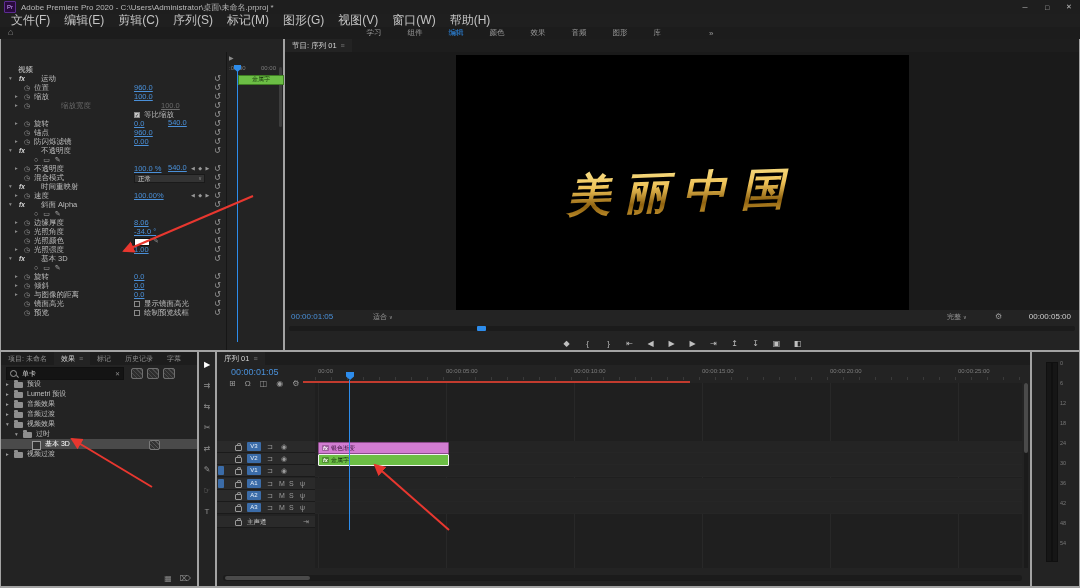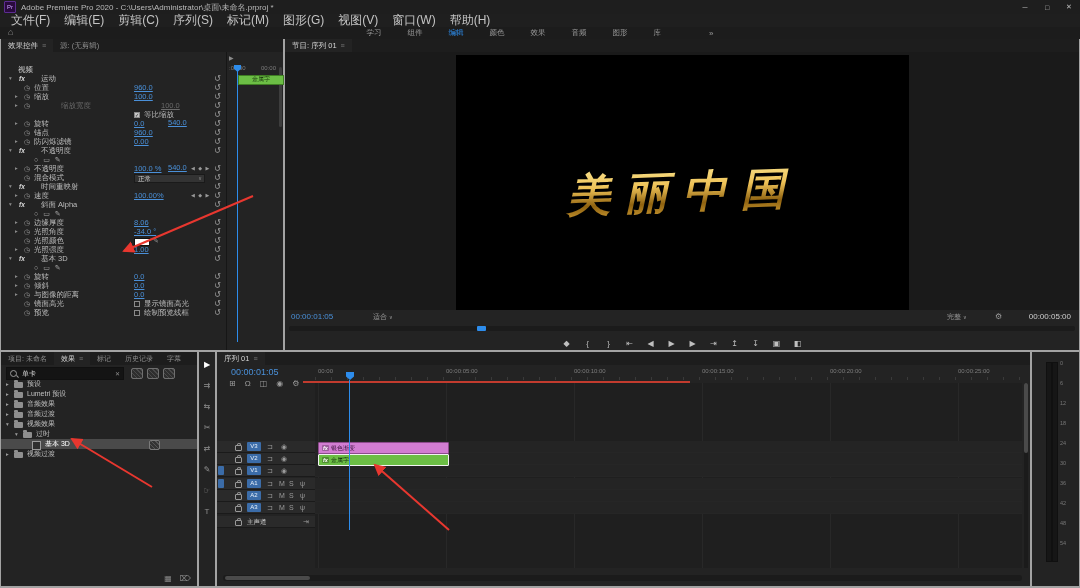--- a/index.html
+++ b/index.html
@@ -168,29 +168,20 @@
         <span class="wtab">颜色</span>
         <span class="wtab">效果</span>
         <span class="wtab">音频</span>
         <span class="wtab">图形</span>
         <span class="wtab">库</span>
         <span class="overflow">»</span>
       </div>
   </div>
 
   <div class="panel" style="left:1px;top:39px;width:282px;height:311px;">
-    <div class="tabbar">
-        <div class="tab active">
-          <span>效果控件</span>
-          <span class="pmenu">≡</span>
-        </div>
-        <div class="tab">
-          <span>源: (无剪辑)</span>
-        </div>
-      </div>
     <div class="ecdivider"></div>
     <div class="ecrows">
         <div class="ecrow">
           <span class="seclabel">视频</span>
         </div>
         <div class="ecrow">
           <span class="tw">▾</span>
           <span class="fxbadge">fx</span>
           <span class="fxlabel">运动</span>
           <span class="reset">↺</span>

